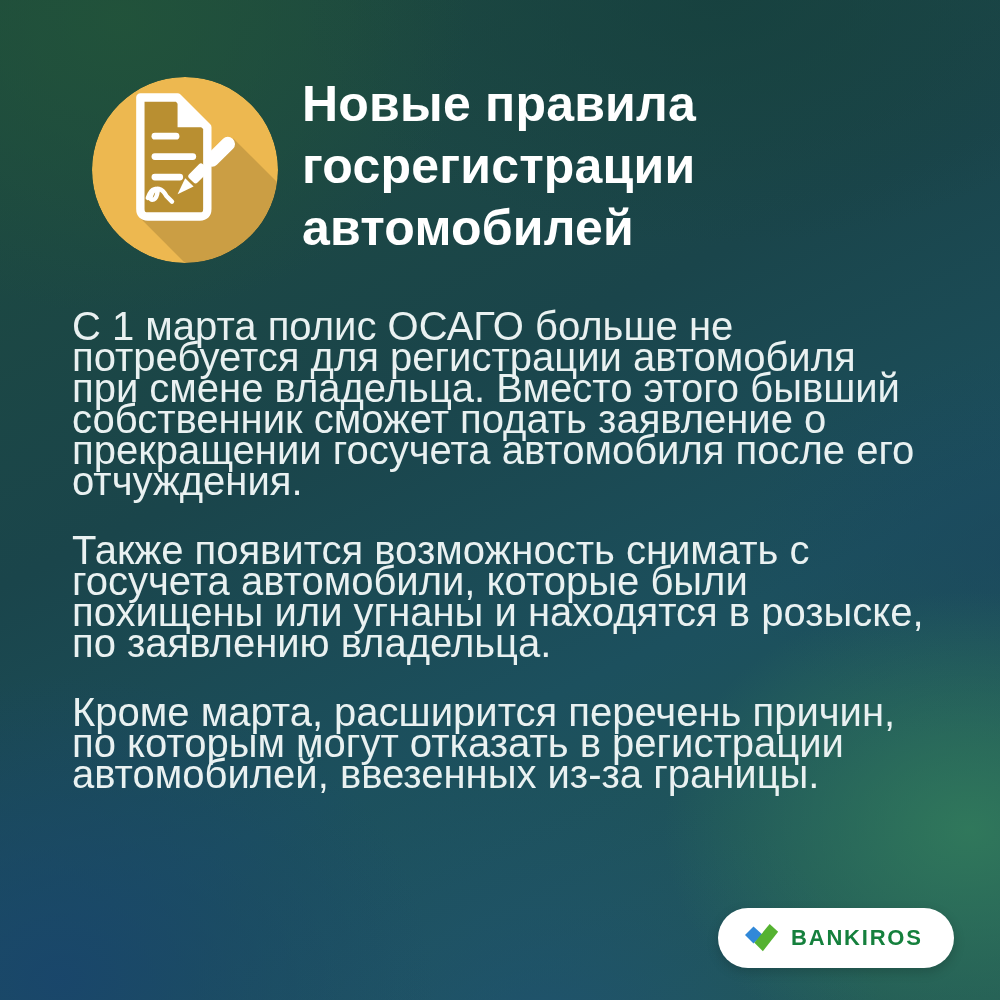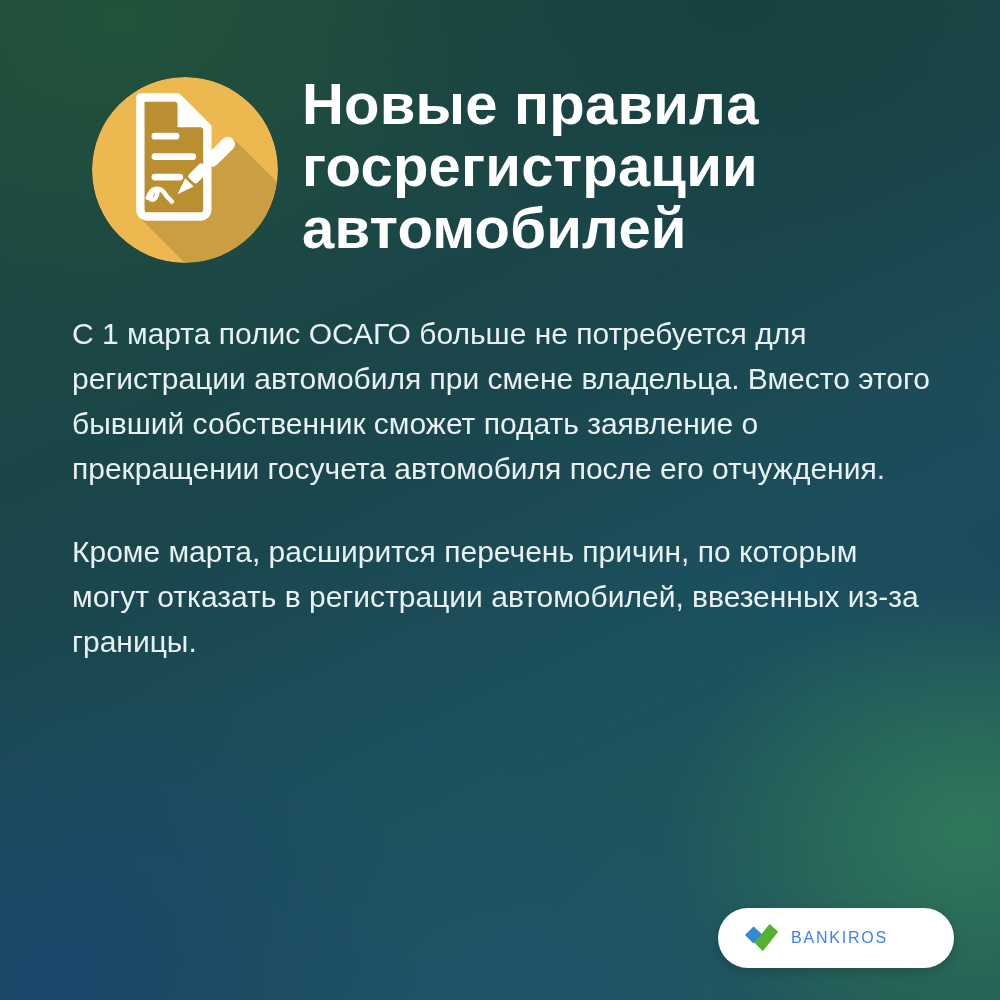--- a/index.html
+++ b/index.html
@@ -24,53 +24,53 @@
     left: 92px; top: 77px;
     width: 186px; height: 186px;
   }
   .icon-wrap svg { display: block; width: 100%; height: 100%; }
   .title {
     position: absolute;
     left: 302px; top: 73px;
     width: 650px;
     margin: 0;
     color: #FFFFFF;
-    font-size: 58px;
+    font-size: 50px;
     line-height: 62px;
     font-weight: 700;
     letter-spacing: 0.2px;
   }
   .content {
     position: absolute;
     left: 72px; top: 311px;
     width: 858px;
     color: #E9F1F1;
-    font-size: 30px;
-    line-height: 45px;
+    font-size: 40px;
+    line-height: 31px;
     font-weight: 400;
   }
   .content p { margin: 0 0 38px 0; }
   .brand-badge {
     position: absolute;
     left: 718px; top: 908px;
     width: 236px; height: 60px;
     background: #FFFFFF;
     border-radius: 30px;
     display: flex;
     align-items: center;
     padding-left: 27px;
     box-sizing: border-box;
     box-shadow: 0 4px 12px rgba(0,0,0,0.18);
   }
   .brand-mark { width: 34px; height: 28px; margin-right: 12px; flex: 0 0 auto; }
   .brand-mark svg { display: block; width: 100%; height: 100%; }
   .brand-label {
-    color: #3b82f6;
-    font-size: 16px;
-    font-weight: 400;
+    color: #15803d;
+    font-size: 22px;
+    font-weight: 700;
     letter-spacing: 1.8px;
   }
 </style>
 </head>
 <body>
 
 <div class="card">
 
   <div class="icon-wrap">
     <svg viewBox="0 0 100 100" aria-hidden="true">
@@ -94,20 +94,21 @@
           <rect x="42.2" y="21" width="7.6" height="19.5" rx="3.6" fill="#FFFFFF"></rect>
         </g>
       </g>
     </svg>
   </div>
 
   <h1 class="title">Новые правила госрегистрации автомобилей</h1>
 
   <div class="content">
     <p>С 1 марта полис ОСАГО больше не потребуется для регистрации автомобиля при смене владельца. Вместо этого бывший собственник сможет подать заявление о прекращении госучета автомобиля после его отчуждения.</p>
+    <p>Также появится возможность снимать с госучета автомобили, которые были похищены или угнаны и находятся в розыске, по заявлению владельца.</p>
     <p>Кроме марта, расширится перечень причин, по которым могут отказать в регистрации автомобилей, ввезенных из-за границы.</p>
   </div>
 
   <div class="brand-badge">
     <span class="brand-mark">
       <svg viewBox="0 0 40 33" aria-hidden="true">
         <polygon points="10,3 21,13 10,23 0,13" fill="#3188D8"></polygon>
         <polygon points="29,0 39,9 21,32 11,22" fill="#55B231"></polygon>
       </svg>
     </span>

